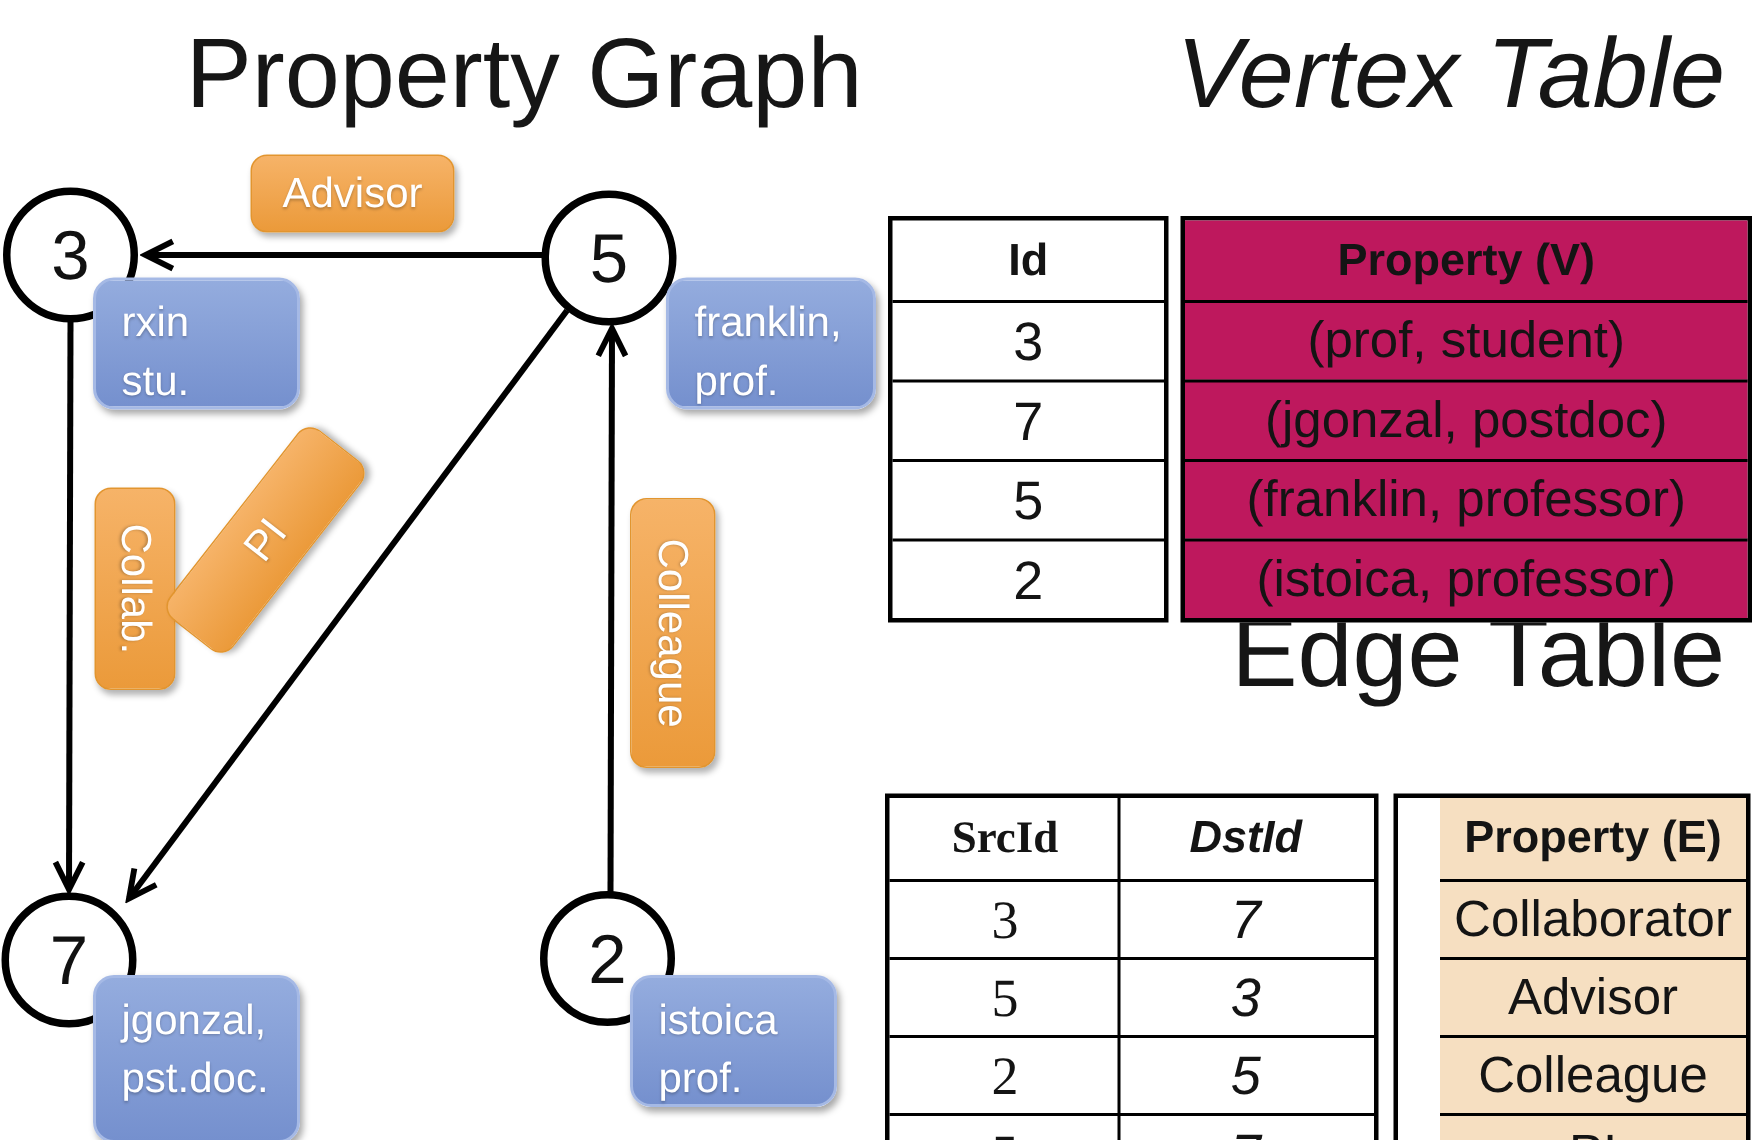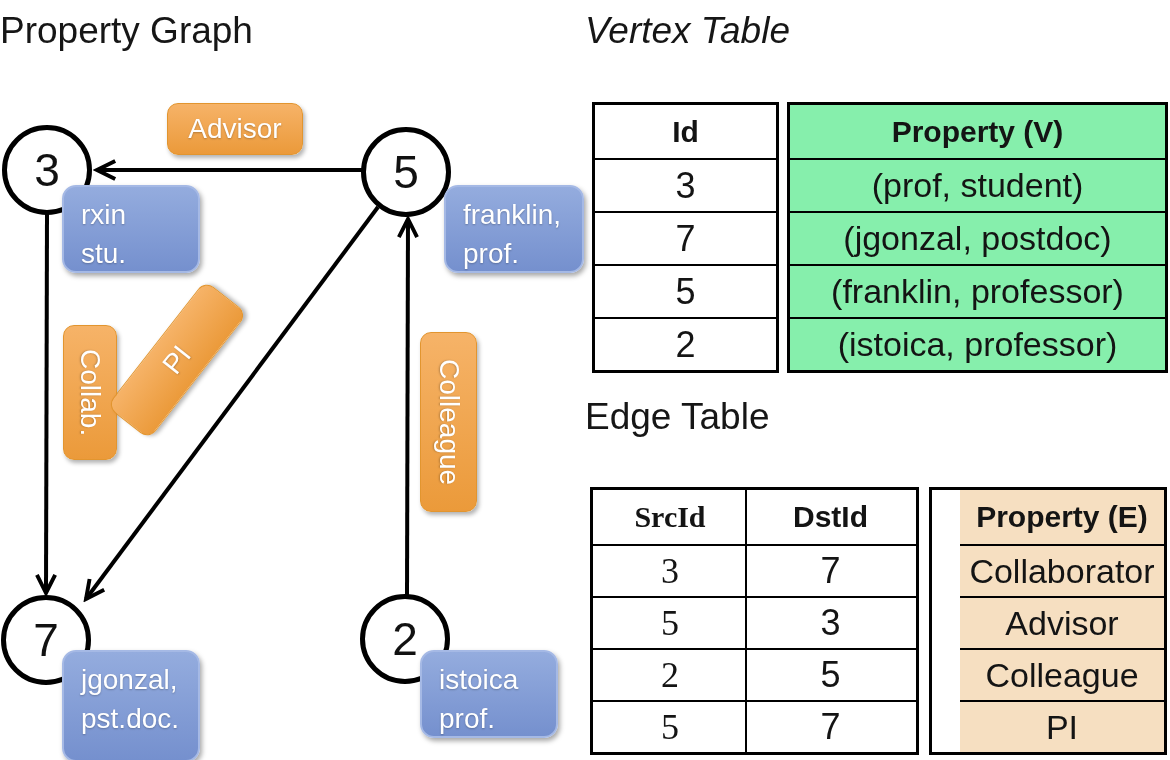--- a/index.html
+++ b/index.html
@@ -1,20 +1,20 @@
 <!DOCTYPE html>
 <html><head>
 <meta charset="utf-8">
 <style>
   * { margin:0; padding:0; box-sizing:border-box; }
   html,body { width:1170px; height:760px; background:#ffffff; overflow:hidden;
               font-family:"Liberation Sans","DejaVu Sans",sans-serif; }
   .canvas { position:relative; width:1170px; height:760px; background:#fff; }
 
-  .big-title { position:absolute; text-align:left; font-size:37px; font-weight:400;
+  .big-title { position:absolute; text-align:right; font-size:66px; font-weight:400;
                color:#161616; letter-spacing:0px; white-space:nowrap; }
   #title-graph  { left:0;   top:10;  width:575px; top:10px; }
   #title-vertex { left:585px; top:10px; width:565px;font-style:italic; }
   #title-edge   { left:585px; top:396px; width:565px; }
 
   
   #edge-svg { position:absolute; left:0; top:0; width:585px; height:760px; z-index:1; }
 
   .node { position:absolute; width:90px; height:90px; border:5px solid #000; border-radius:50%;
           background:#fff; display:flex; align-items:center; justify-content:center;
@@ -40,40 +40,40 @@
             display:flex; align-items:center; justify-content:center;
             font-size:28px; text-shadow:0 1px 2px rgba(0,0,0,.25); }
   #elabel-advisor   { left:167px; top:103px; width:136px; height:52px; }
   #elabel-collab    { left:63px;  top:325px; width:54px;  height:135px; }
   #elabel-colleague { left:420px; top:332px; width:57px;  height:180px; }
   #elabel-pi        { left:97px;  top:333px; width:160px; height:54px; transform:rotate(-52deg); }
   .vtext { writing-mode:vertical-rl; text-orientation:mixed; }
 
   
   .tbl { position:absolute; border:3px solid #000; background:#fff;
-         display:flex; flex-direction:column; }
+         display:flex; flex-direction:column;margin-top:42px; }
   .trow { display:flex; align-items:center; justify-content:center;
           border-top:2px solid #000; font-size:34px; color:#141414; }
   .trow:first-child { border-top:none; }
   .th { font-weight:bold; font-size:30px; }
   .num { font-size:36px; }
-  .bg-blue   { background:#86efac; }
+  .bg-blue   { background:#be185d; }
   .bg-orange { background:#F6DFC1; }
 
   #vt-id   { left:592px; top:102px; width:187px; height:271px; }
   #vt-prop { left:787px; top:102px; width:381px; height:271px; }
   #vt-id .trow, #vt-prop .trow { height:53px; }
 
   #et-srcdst { left:590px; top:487px; width:329px; height:268px; }
   #et-prop   { left:929px; top:487px; width:238px; height:268px;padding-left:28px; }
   #et-srcdst .trow, #et-prop .trow { height:52px; }
   #et-srcdst .trow:first-child, #et-prop .trow:first-child { height:54px; }
   .cell-src { width:150px; height:100%; display:flex; align-items:center; justify-content:center;font-family:Liberation Serif, serif; }
   .cell-dst { width:169px; height:100%; display:flex; align-items:center; justify-content:center;
-              border-left:2px solid #000; }
+              border-left:2px solid #000;font-style:italic; }
 </style>
 </head>
 <body>
 
 <div class="canvas">
 
   <div class="big-title" id="title-graph">Property Graph</div>
   <div class="big-title" id="title-vertex">Vertex Table</div>
   <div class="big-title" id="title-edge">Edge Table</div>
 

